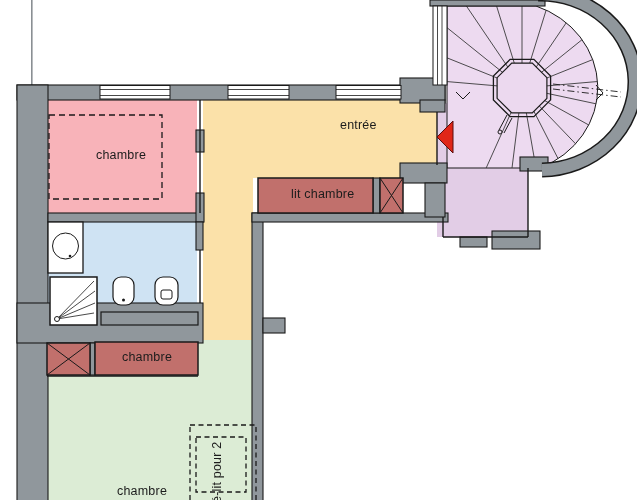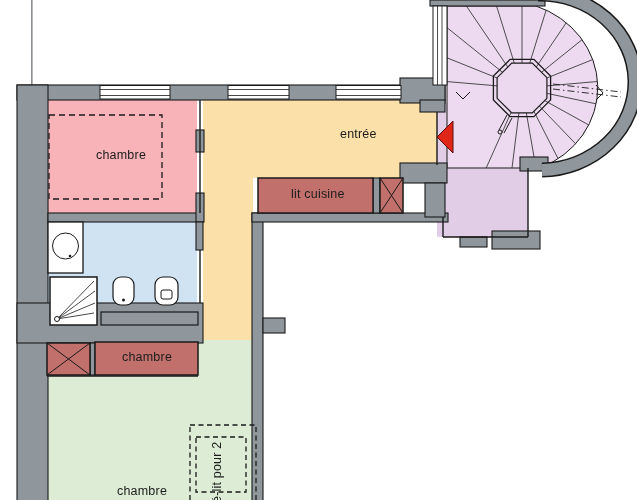--- a/index.html
+++ b/index.html
@@ -157,18 +157,18 @@
   <g fill="none" stroke="#1a1a1a" stroke-width="1.3">
     <rect x="49" y="115" width="113" height="84" stroke-dasharray="6 4"></rect>
     <rect x="190" y="425" width="66" height="82" stroke-dasharray="5 3.5"></rect>
     <rect x="196" y="437" width="50" height="55" stroke-dasharray="5 3.5"></rect>
   </g>
 
   <polygon points="437,137 453,121 453,153" stroke="#5a0d0d" stroke-width="1" fill="#e02618"></polygon>
 </svg>
 
 <div class="lbl" style="left:96px;top:148px;">chambre</div>
-<div class="lbl" style="left:340px;top:127px;">entrée</div>
-<div class="lbl" style="left:291px;top:187px;">lit cuisine</div>
+<div class="lbl" style="left:340px;top:118px;">entrée</div>
+<div class="lbl" style="left:291px;top:187px;">lit chambre</div>
 <div class="lbl" style="left:122px;top:350px;">chambre</div>
 <div class="lbl" style="left:117px;top:484px;">chambre</div>
 <div class="lbl vert" style="left:210px;top:503px;">é-lit pour 2</div>
 </div>
 
 </body></html>

